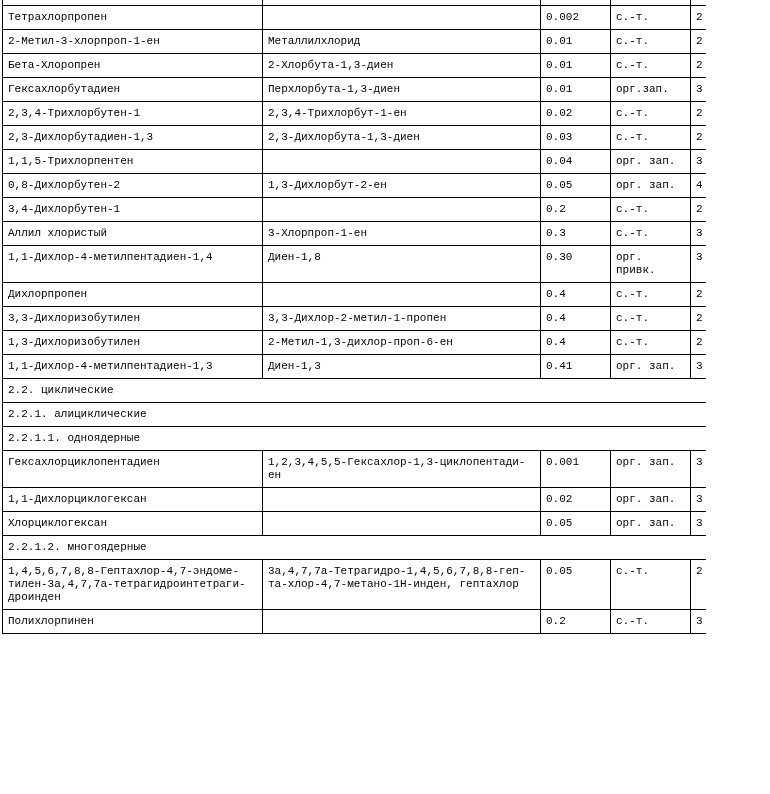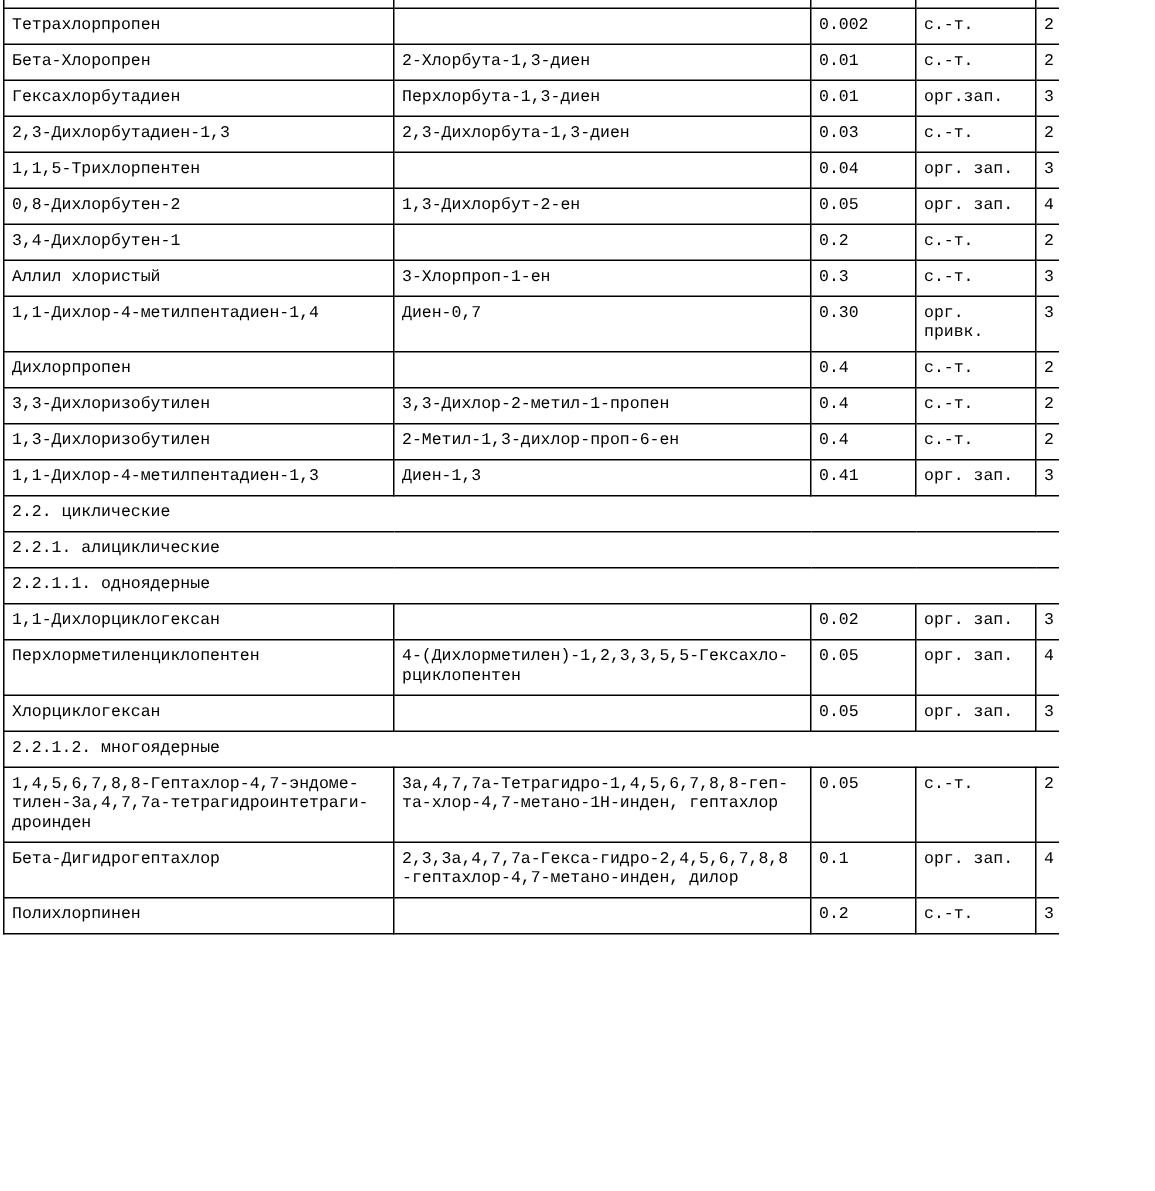--- a/index.html
+++ b/index.html
@@ -63,34 +63,48 @@
           <td></td>
         </tr>
         <tr>
           <td>Тетрахлорпропен</td>
           <td></td>
           <td>0.002</td>
           <td>с.-т.</td>
           <td>2</td>
         </tr>
         <tr>
+          <td>2-Метил-3-хлорпроп-1-ен</td>
+          <td>Металлилхлорид</td>
+          <td>0.01</td>
+          <td>с.-т.</td>
+          <td>2</td>
+        </tr>
+        <tr>
           <td>Бета-Хлоропрен</td>
           <td>2-Хлорбута-1,3-диен</td>
           <td>0.01</td>
           <td>с.-т.</td>
           <td>2</td>
         </tr>
         <tr>
           <td>Гексахлорбутадиен</td>
           <td>Перхлорбута-1,3-диен</td>
           <td>0.01</td>
           <td>орг.зап.</td>
           <td>3</td>
         </tr>
         <tr>
+          <td>2,3,4-Трихлорбутен-1</td>
+          <td>2,3,4-Трихлорбут-1-ен</td>
+          <td>0.02</td>
+          <td>с.-т.</td>
+          <td>2</td>
+        </tr>
+        <tr>
           <td>2,3-Дихлорбутадиен-1,3</td>
           <td>2,3-Дихлорбута-1,3-диен</td>
           <td>0.03</td>
           <td>с.-т.</td>
           <td>2</td>
         </tr>
         <tr>
           <td>1,1,5-Трихлорпентен</td>
           <td></td>
           <td>0.04</td>
@@ -113,21 +127,21 @@
         </tr>
         <tr>
           <td>Аллил хлористый</td>
           <td>3-Хлорпроп-1-ен</td>
           <td>0.3</td>
           <td>с.-т.</td>
           <td>3</td>
         </tr>
         <tr>
           <td>1,1-Дихлор-4-метилпентадиен-1,4</td>
-          <td>Диен-0,7</td>
+          <td>Диен-1,8</td>
           <td>0.30</td>
           <td>орг.
 привк.</td>
           <td>3</td>
         </tr>
         <tr>
           <td>Дихлорпропен</td>
           <td></td>
           <td>0.4</td>
           <td>с.-т.</td>
@@ -157,33 +171,33 @@
         <tr>
           <td colspan="5" class="section">2.2. циклические</td>
         </tr>
         <tr>
           <td colspan="5" class="section">2.2.1. алициклические</td>
         </tr>
         <tr>
           <td colspan="5" class="section">2.2.1.1. одноядерные</td>
         </tr>
         <tr>
+          <td>Гексахлорциклопентадиен</td>
+          <td>1,2,3,4,5,5-Гексахлор-1,3-циклопентади-
+ен</td>
+          <td>0.001</td>
+          <td>орг. зап.</td>
+          <td>3</td>
+        </tr>
+        <tr>
           <td>1,1-Дихлорциклогексан</td>
           <td></td>
           <td>0.02</td>
           <td>орг. зап.</td>
           <td>3</td>
-        </tr>
-        <tr>
-          <td>Перхлорметиленциклопентен</td>
-          <td>4-(Дихлорметилен)-1,2,3,3,5,5-Гексахло-
-рциклопентен</td>
-          <td>0.05</td>
-          <td>орг. зап.</td>
-          <td>4</td>
         </tr>
         <tr>
           <td>Хлорциклогексан</td>
           <td></td>
           <td>0.05</td>
           <td>орг. зап.</td>
           <td>3</td>
         </tr>
         <tr>
           <td colspan="5" class="section">2.2.1.2. многоядерные</td>
@@ -192,28 +206,20 @@
           <td>1,4,5,6,7,8,8-Гептахлор-4,7-эндоме-
 тилен-3а,4,7,7а-тетрагидроинтетраги-
 дроинден</td>
           <td>3а,4,7,7а-Тетрагидро-1,4,5,6,7,8,8-геп-
 та-хлор-4,7-метано-1Н-инден, гептахлор</td>
           <td>0.05</td>
           <td>с.-т.</td>
           <td>2</td>
         </tr>
         <tr>
-          <td>Бета-Дигидрогептахлор</td>
-          <td>2,3,3а,4,7,7а-Гекса-гидро-2,4,5,6,7,8,8
--гептахлор-4,7-метано-инден, дилор</td>
-          <td>0.1</td>
-          <td>орг. зап.</td>
-          <td>4</td>
-        </tr>
-        <tr>
           <td>Полихлорпинен</td>
           <td></td>
           <td>0.2</td>
           <td>с.-т.</td>
           <td>3</td>
         </tr>
       </tbody>
   </table>
 </div>
 

